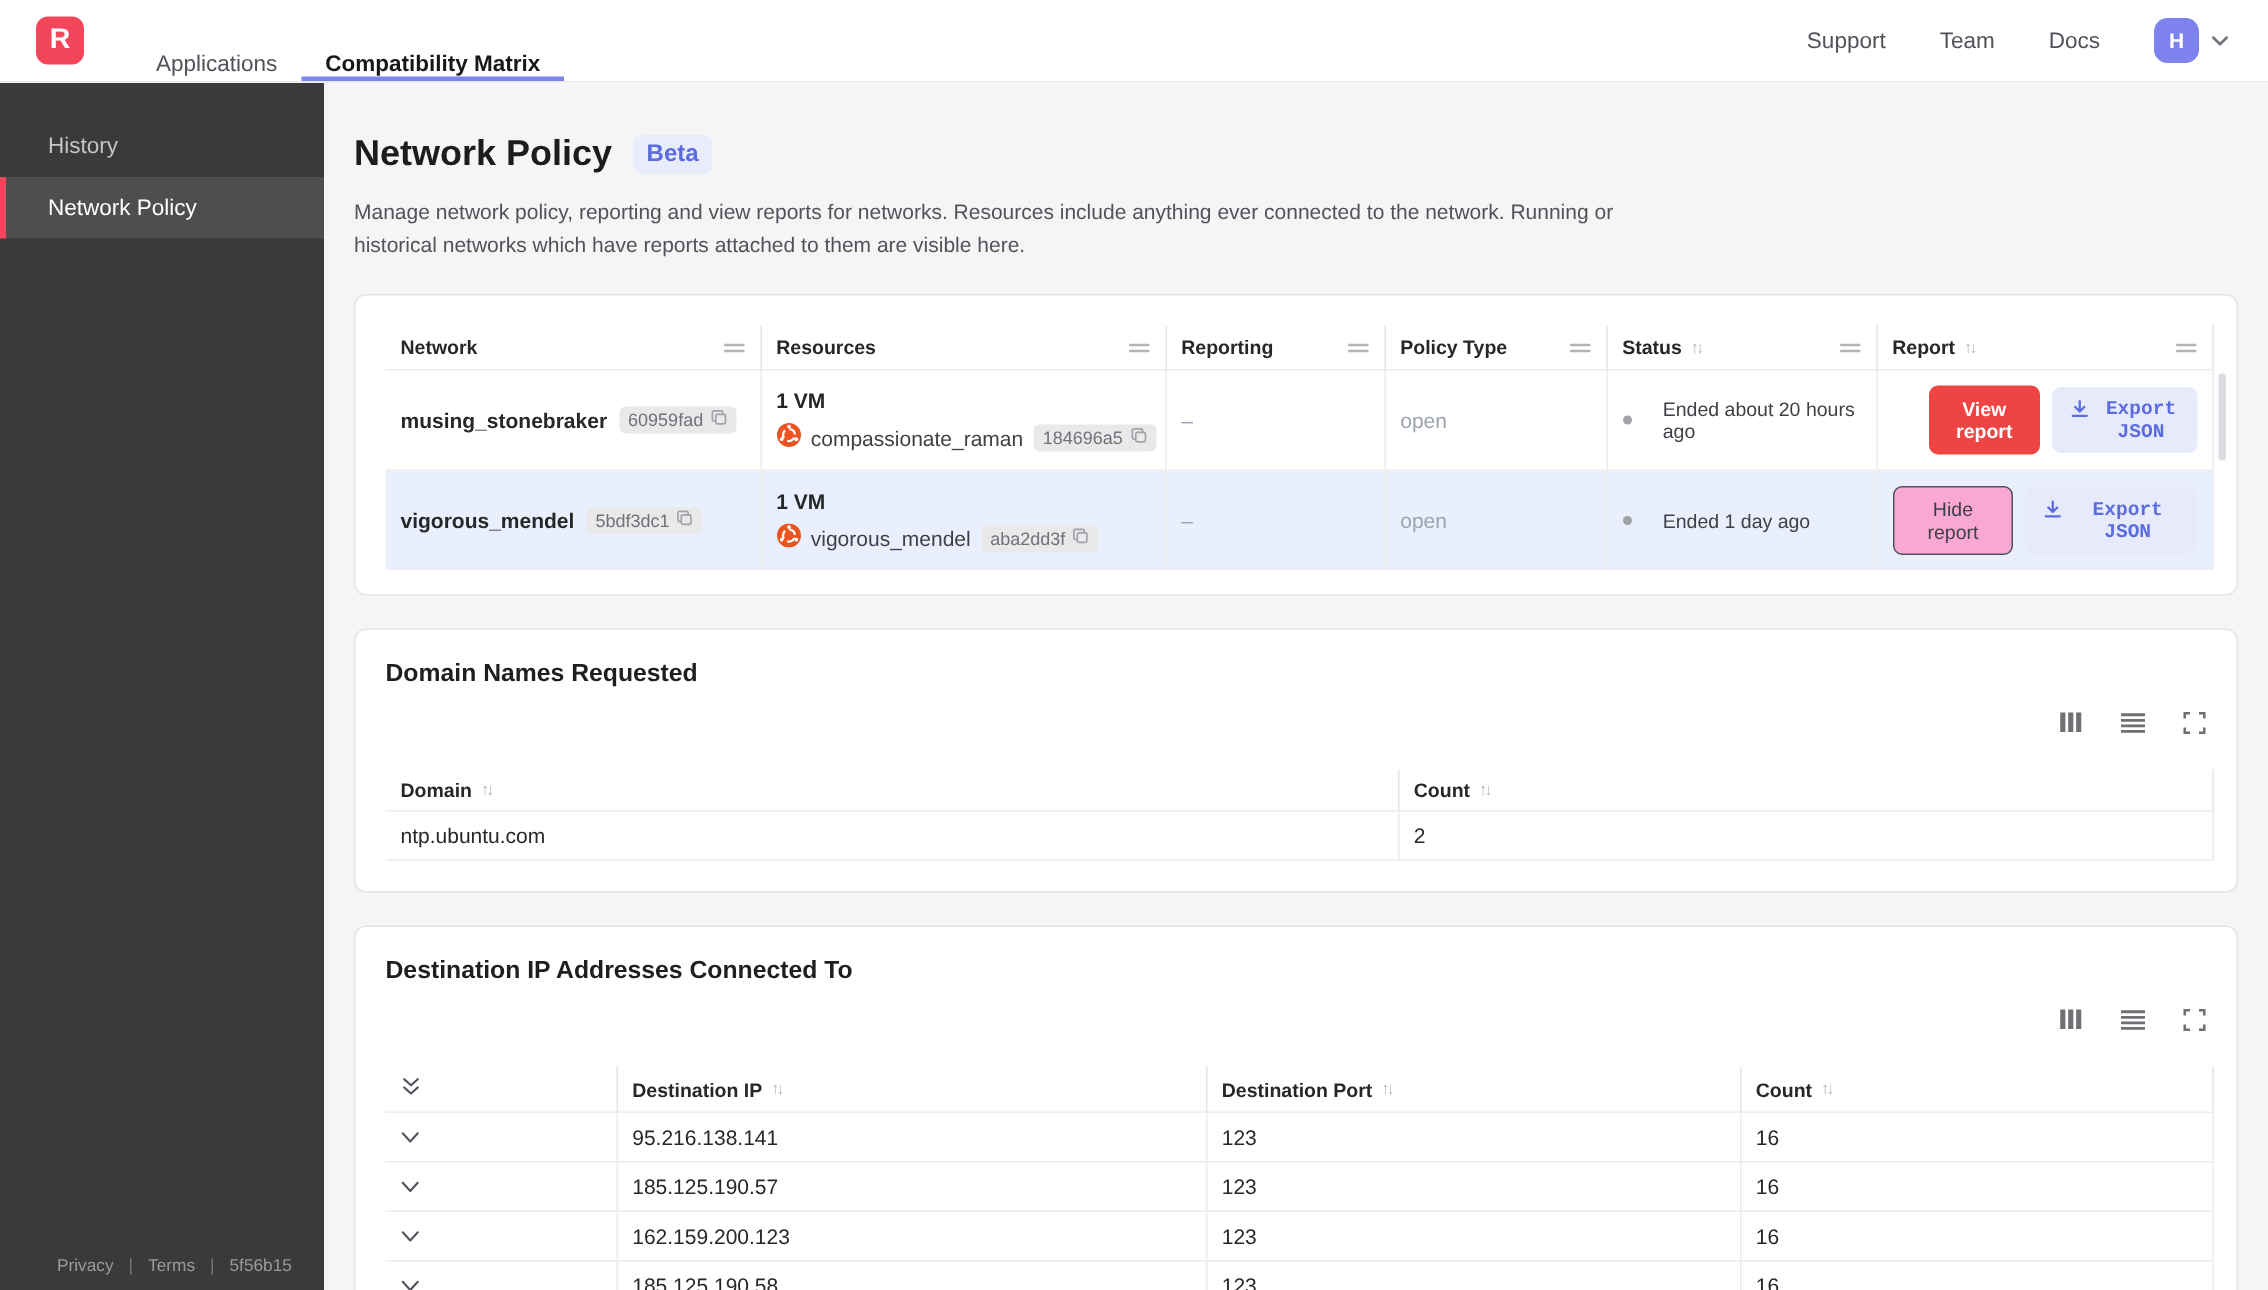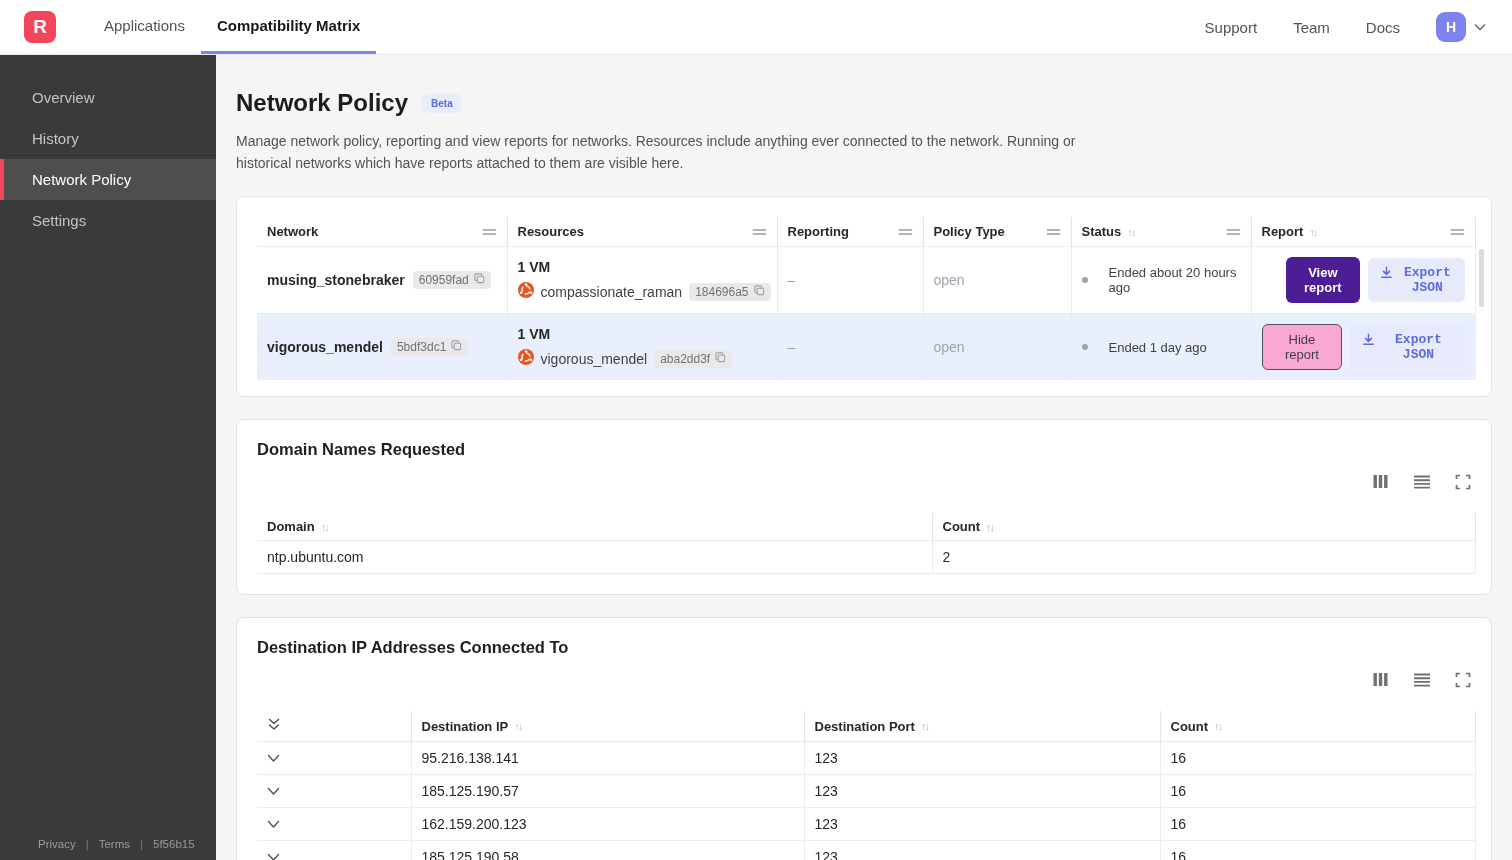--- a/index.html
+++ b/index.html
@@ -4,21 +4,21 @@
 <style>
   * { margin:0; padding:0; box-sizing:border-box; }
   html,body { width:1512px; height:860px; overflow:hidden; background:#f5f5f6;
     font-family:"Liberation Sans", sans-serif; color:#27272a; }
 
   
   .topnav { position:fixed; top:0; left:0; right:0; height:55px; background:#fff;
     border-bottom:1px solid #e7e7e9; display:flex; align-items:center; z-index:20; }
   .logo { width:32px; height:32px; margin-left:24px; background:#f4465a; border-radius:8px;
     color:#fff; font-weight:bold; font-size:19px; display:flex; align-items:center; justify-content:center; }
-  .nav-tabs { display:flex; height:100%; margin-left:32px; }
+  .nav-tabs { display:flex; height:100%; margin-left:32px;align-items:flex-end; }
   .nav-tab { display:flex; align-items:center; padding:0 16px; font-size:15px; color:#52525b;
     cursor:pointer; border-bottom:3px solid transparent; }
   .nav-tab.active { color:#18181b; font-weight:bold; border-bottom-color:#7b85ea; }
   .topnav-right { margin-left:auto; display:flex; align-items:center; gap:36px; margin-right:24px; }
   .topnav-link { font-size:15px; color:#52525b; cursor:pointer; }
   .avatar-group { display:flex; align-items:center; gap:6px; cursor:pointer; }
   .avatar { width:30px; height:30px; border-radius:9px; background:#7d82ee; color:#fff;
     font-size:14px; font-weight:bold; display:flex; align-items:center; justify-content:center; }
 
   
@@ -29,21 +29,21 @@
   .side-item.active { background:#4e4e4e; color:#fff; border-left-color:#f4465a; }
   .sidebar-footer { margin-top:auto; padding:0 0 10px 38px; font-size:11.5px; color:#9a9a9c;
     display:flex; align-items:center; gap:10px; }
   .sidebar-footer .sep { color:#7a7a7c; }
   .sidebar-footer span { cursor:pointer; }
 
   
   .main { position:absolute; top:55px; left:216px; width:1296px; height:805px; padding:0 20px; }
   .page-header { margin-top:34px; display:flex; align-items:center; gap:14px; }
   .page-title { font-size:24px; font-weight:bold; color:#1c1c1f; }
-  .beta-badge { background:#e9ecfb; color:#5b6be0; font-size:10px; font-weight:bold;
+  .beta-badge { background:#e9ecfb; color:#5b6be0; font-size:16px; font-weight:bold;
     padding:4px 9px; border-radius:6px;text-align:right; }
   .page-desc { margin-top:14px; font-size:14px; color:#52525b; line-height:1.55; max-width:880px; }
 
   .card { background:#fff; border:1px solid #e4e4e7; border-radius:8px; margin-top:22px; padding:20px; position:relative; }
   .card-title { font-size:16.5px; font-weight:bold; color:#1f1f23; }
 
   
   table { border-collapse:collapse; table-layout:fixed; width:1218px; }
   th { font-size:13px; font-weight:bold; color:#27272a; text-align:left; padding:7px 10px;
     border-right:1px solid #e4e4e7; }
@@ -58,21 +58,21 @@
   .net-name { font-weight:bold; font-size:14px; }
   .cell-flex { display:flex; align-items:center; gap:8px; }
   .id-badge { display:inline-flex; align-items:center; gap:5px; background:#e9e9ea; border-radius:4px;
     padding:2px 6px; font-size:12px; color:#71717a; cursor:pointer; }
   .vm-line { display:flex; align-items:center; gap:7px; margin-top:7px; color:#3f3f46; }
   .res-count { font-weight:bold; }
   .muted { color:#9ca3af; }
   .status-cell { display:flex; align-items:center; gap:21px; font-size:13px; color:#3f3f46; }
   .status-dot { width:6px; height:6px; border-radius:50%; background:#a1a1aa; flex:0 0 auto; }
   .report-cell { display:flex; align-items:center; gap:8px; }
-  .btn-primary { background:#4c1d95; color:#fff; border:none; border-radius:6px; padding:8px 13px;
+  .btn-primary { background:#ef4444; color:#fff; border:none; border-radius:6px; padding:8px 13px;
     font-size:13px; font-weight:bold; cursor:pointer; font-family:inherit;margin-left:24px; }
   .btn-outline { background:#f9a8d4; color:#3f3f46; border:1px solid #52525b; border-radius:6px;
     padding:7px 12px; font-size:13px; cursor:pointer; font-family:inherit; }
   .export-btn { display:inline-flex; align-items:flex-start; gap:7px; background:#e7eafb; border:none;
     border-radius:6px; padding:7px 11px; font-size:13px; font-weight:bold; color:#5b6be0; cursor:pointer; font-family:Liberation Mono, monospace; }
   .scrollbar-thumb { position:absolute; right:7px; top:52px; width:5px; height:58px; background:#dcdce0; border-radius:3px; cursor:pointer; }
 
   
   .card-toolbar { display:flex; justify-content:flex-end; align-items:center; gap:24px; margin-top:14px; }
   .tool-icon { cursor:pointer; display:inline-flex; color:#71717a; }
@@ -107,24 +107,22 @@
         <svg width="16" height="16" viewBox="0 0 16 16" fill="none">
             <path d="M3.5 6l4.5 4.5L12.5 6" stroke="#71717a" stroke-width="1.7" stroke-linecap="round" stroke-linejoin="round"></path>
           </svg>
       </span>
     </div>
   </div>
 </div>
 
 <div class="sidebar">
   <div class="sidebar-items">
-    <div class="side-item">Overview</div>
     <div class="side-item">History</div>
     <div class="side-item active">Network Policy</div>
-    <div class="side-item">Settings</div>
   </div>
   <div class="sidebar-footer">
     <span>Privacy</span>
     <span class="sep">|</span>
     <span>Terms</span>
     <span class="sep">|</span>
     <span>5f56b15</span>
   </div>
 </div>
 

